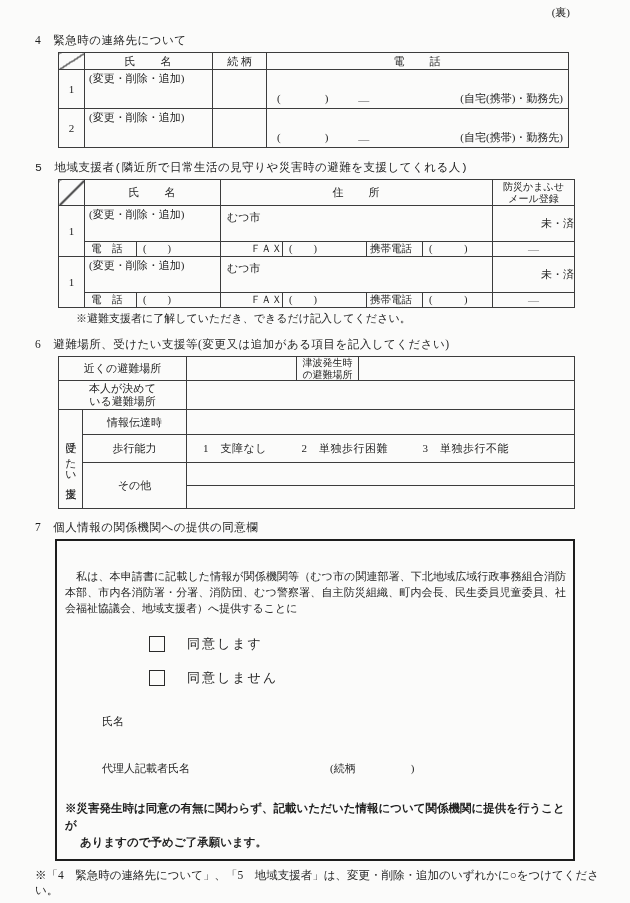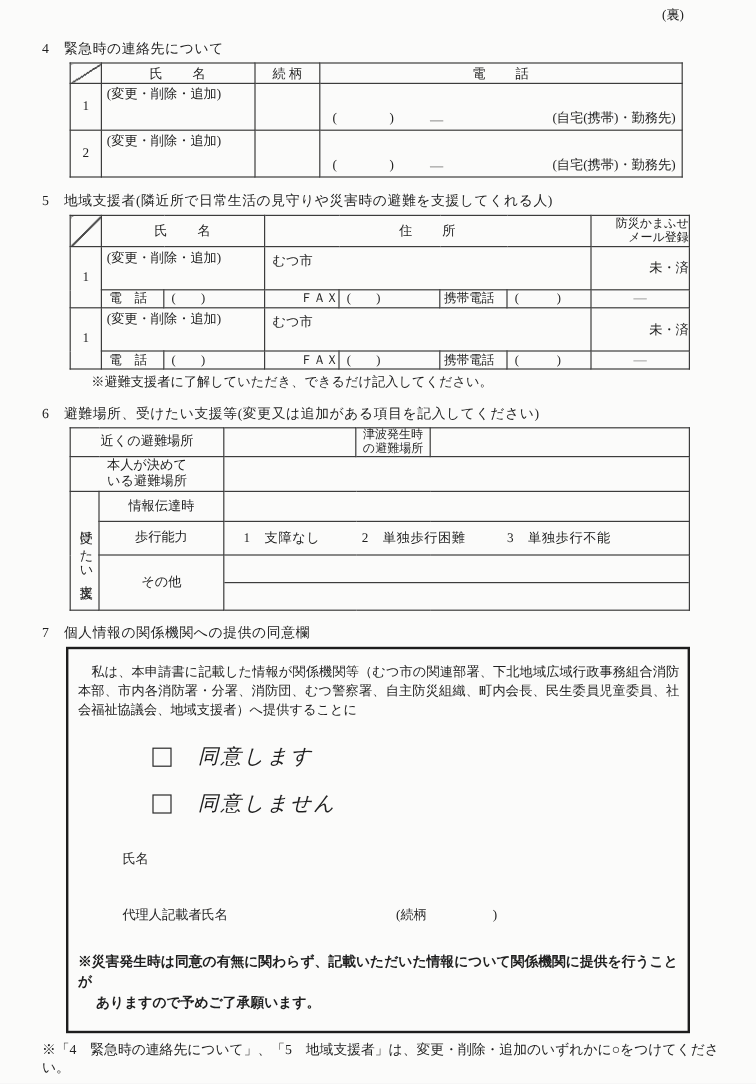--- a/index.html
+++ b/index.html
@@ -10,21 +10,21 @@
     background:#fbfbfa;
     color:#1f1f1f;
     font-family:"Liberation Serif","DejaVu Serif",serif;
     font-size:11px;
     overflow:hidden;
   }
   .back-label{position:absolute;top:5px;right:60px;font-size:11px;}
 
   .sec-heading{margin:0 0 4px 35px;font-size:11.5px;font-weight:normal;letter-spacing:.5px;}
   .h4{padding-top:33px;}
-  .h5{padding-top:12px;}
+  .h5{padding-top:12px;font-family:Liberation Mono, monospace;}
   .h6{padding-top:11px;}
   .h7{padding-top:11px;}
 
   table{border-collapse:collapse;table-layout:fixed;margin-left:58px;}
   td{border:1px solid #3c3c3c;padding:0;font-size:11px;vertical-align:middle;box-sizing:border-box;}
   table.frame{border:1.5px solid #2e2e2e;}
 
   .diag{position:relative;background:
     linear-gradient(to bottom right,transparent 47.5%,#4a4a4a 47.5%,#4a4a4a 52.5%,transparent 52.5%);}
   .c{text-align:right;}
@@ -33,42 +33,42 @@
   .num{text-align:center;}
 
   
   .phone-cell{vertical-align:bottom;}
   .phone-line{display:flex;align-items:flex-end;padding:0 5px 2px 10px;}
   .phone-line .dash{margin-left:30px;color:#555;}
   .phone-line .right{margin-left:auto;}
 
   
   .addr{padding:4px 0 16px 6px;}
-  .mail-hdr{font-size:10px;text-align:right;line-height:11.5px;margin-top:44px;}
+  .mail-hdr{font-size:10px;text-align:center;line-height:11.5px;margin-top:44px;}
   .tel-cell{font-size:10.5px;padding-left:6px;}
   .tel-val{font-size:10.5px;text-align:left;padding-left:6px;}
   .dash-cell{text-align:center;color:#777;}
 
   .under-note{margin:3px 0 0 76px;font-size:11px;}
 
   
   .vert-cell{text-align:center;}
   .vert{writing-mode:vertical-rl;text-orientation:upright;letter-spacing:2px;font-size:11px;margin:0 auto;}
   .lbl{text-align:center;line-height:13px;}
   .small-lbl{font-size:10px;line-height:11.5px;text-align:center;}
   .walk-opts{padding-left:16px;letter-spacing:.5px;}
   .split-cell{padding:0;height:100%;}
   .split-cell .half{height:22px;}
   .split-cell .half + .half{border-top:1px solid #3c3c3c;}
 
   
   .consent-box{position:relative;margin-left:55px;width:520px;height:322px;
     border:2px solid #1d1d1d;box-sizing:border-box;background:transparent;}
   .consent-para{margin:11px 7px 0 8px;line-height:16px;text-align:justify;}
-  .chk-row{display:flex;align-items:center;margin-left:70px;font-size:17px;letter-spacing:2px;font-style:italic;}
+  .chk-row{display:flex;align-items:center;margin-left:92px;font-size:13px;letter-spacing:2px;}
   .chk-row.first{margin-top:19px;}
   .chk-row.second{margin-top:16px;}
   .checkbox{display:inline-block;width:14px;height:14px;border:1.5px solid #2a2a2a;
     margin-right:22px;background:transparent;}
   .date-row{margin:15px 0 0 88px;font-size:12px;letter-spacing:2px;}
   .sig-row{position:relative;height:14px;}
   .sig-row.name{margin-top:27px;}
   .sig-row.proxy{margin-top:33px;}
   .sig-label{position:absolute;left:45px;top:0;}
   .sig-relation{position:absolute;left:273px;top:0;}
@@ -224,21 +224,21 @@
       <td colspan="3" class="split-cell">
         <div class="half"></div>
         <div class="half"></div>
       </td>
     </tr>
   </tbody>
     </table>
 
   <h2 class="sec-heading h7">7　個人情報の関係機関への提供の同意欄</h2>
   <div class="consent-box">
-    <p class="consent-para" style="margin-top:11px">　私は、本申請書に記載した情報が関係機関等（むつ市の関連部署、下北地域広域行政事務組合消防本部、市内各消防署・分署、消防団、むつ警察署、自主防災組織、町内会長、民生委員児童委員、社会福祉協議会、地域支援者）へ提供することに</p>
+    <p class="consent-para" style="margin-top:27px">　私は、本申請書に記載した情報が関係機関等（むつ市の関連部署、下北地域広域行政事務組合消防本部、市内各消防署・分署、消防団、むつ警察署、自主防災組織、町内会長、民生委員児童委員、社会福祉協議会、地域支援者）へ提供することに</p>
     <div class="chk-row first">
       <span class="checkbox"></span>
       <span>同意します</span>
     </div>
     <div class="chk-row second">
       <span class="checkbox"></span>
       <span>同意しません</span>
     </div>
     <div class="sig-row name">
       <span class="sig-label">氏名</span>

